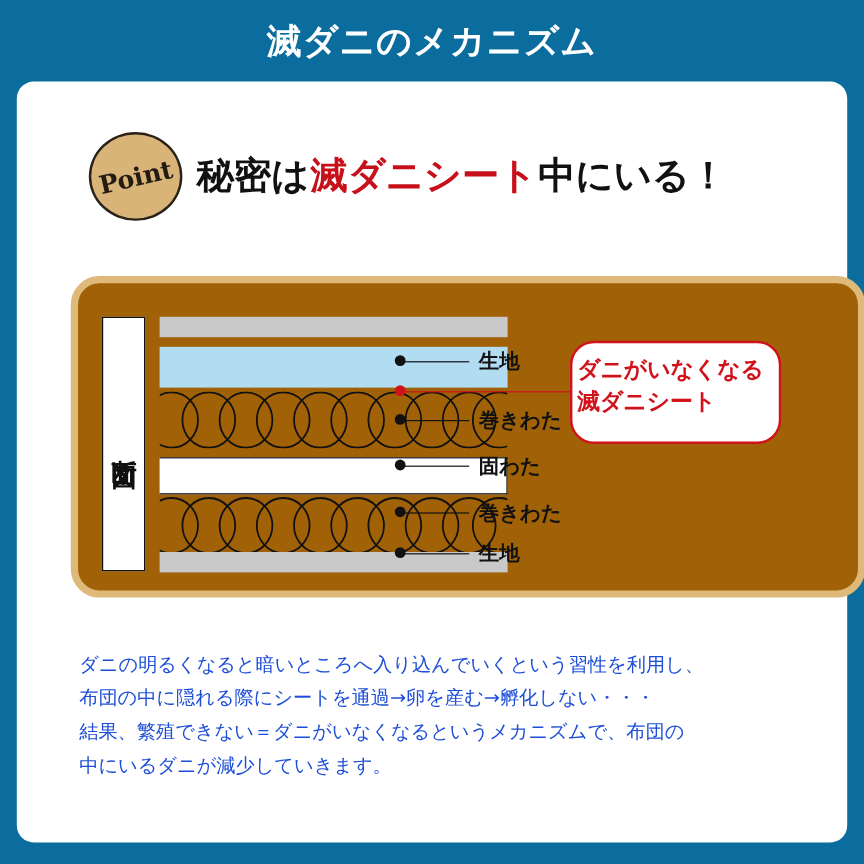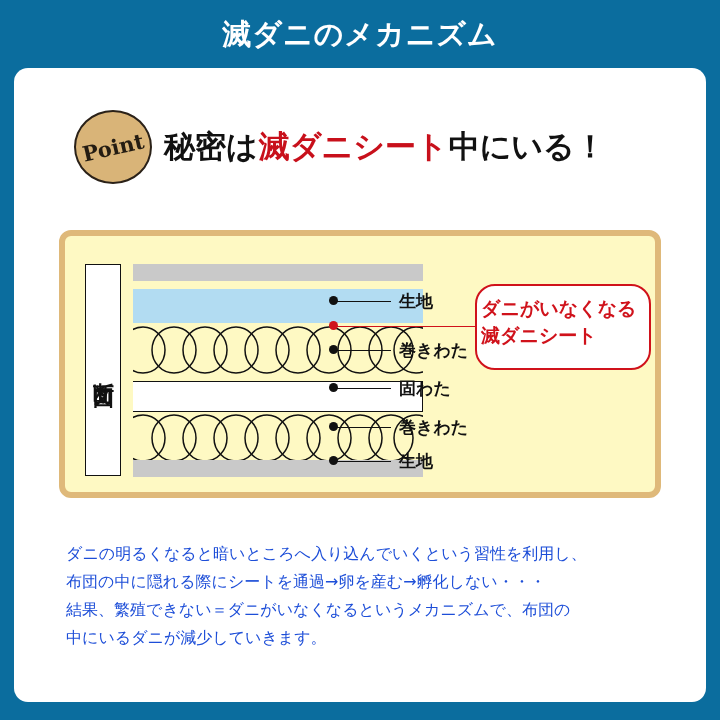--- a/index.html
+++ b/index.html
@@ -106,26 +106,26 @@
     height: 11px;
     background: #bfdff2;
     z-index: -1;
   }
 
   
   .diagram-frame {
     position: absolute;
     left: 45px;
     top: 162px;
-    width: 602px;
+    width: 662px;
     height: 268px;
     border: 6px solid #dfb97a;
-    border-radius: 12px;
-    box-sizing: border-box;
-    background: #fef9c3;
+    border-radius: 24px;
+    box-sizing: border-box;
+    background: #a16207;
   }
 
   .section-label-box {
     position: absolute;
     left: 20px;
     top: 28px;
     width: 36px;
     height: 212px;
     border: 1.5px solid #111;
     box-sizing: border-box;

